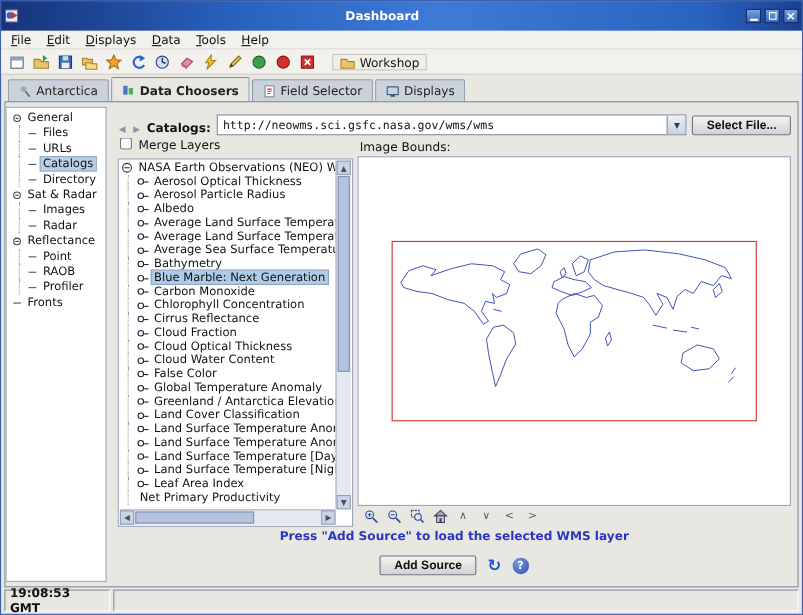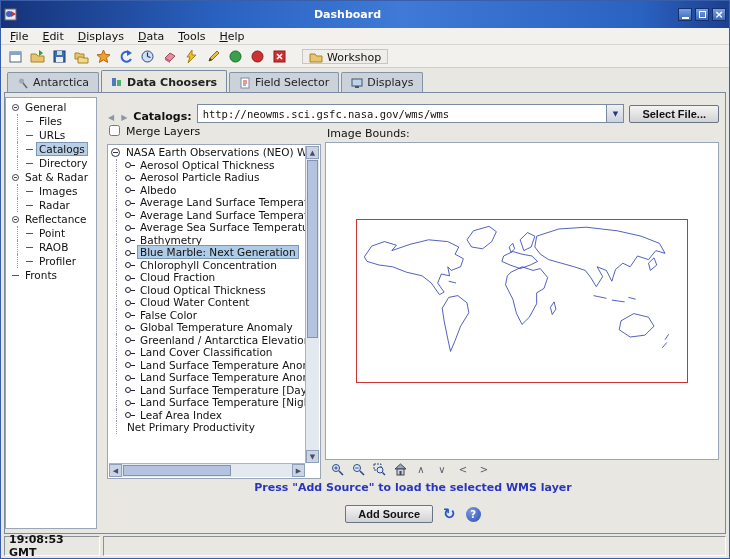--- a/index.html
+++ b/index.html
@@ -394,26 +394,34 @@
                   <div class="lnode item">
                     <span class="key-icon"></span>
                     <span class="l-label">Bathymetry</span>
                   </div>
 
                   <div class="lnode item selected">
                     <span class="key-icon"></span>
                     <span class="l-label">Blue Marble: Next Generation</span>
                   </div>
 
+                  <div class="lnode item">
+                    <span class="key-icon"></span>
+                    <span class="l-label">Carbon Monoxide</span>
+                  </div>
 
                   <div class="lnode item">
                     <span class="key-icon"></span>
                     <span class="l-label">Chlorophyll Concentration</span>
                   </div>
 
+                  <div class="lnode item">
+                    <span class="key-icon"></span>
+                    <span class="l-label">Cirrus Reflectance</span>
+                  </div>
 
                   <div class="lnode item">
                     <span class="key-icon"></span>
                     <span class="l-label">Cloud Fraction</span>
                   </div>
 
                   <div class="lnode item">
                     <span class="key-icon"></span>
                     <span class="l-label">Cloud Optical Thickness</span>
                   </div>

